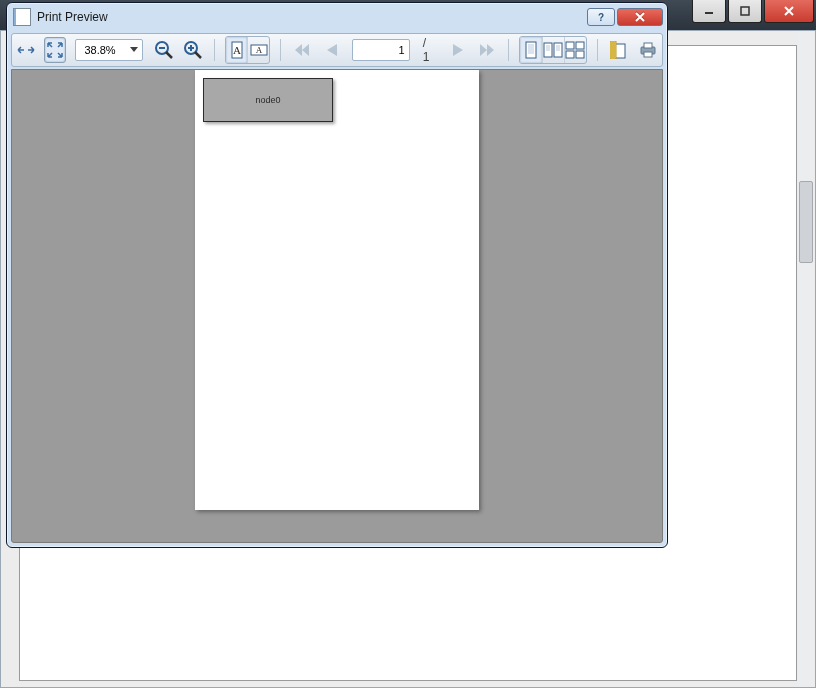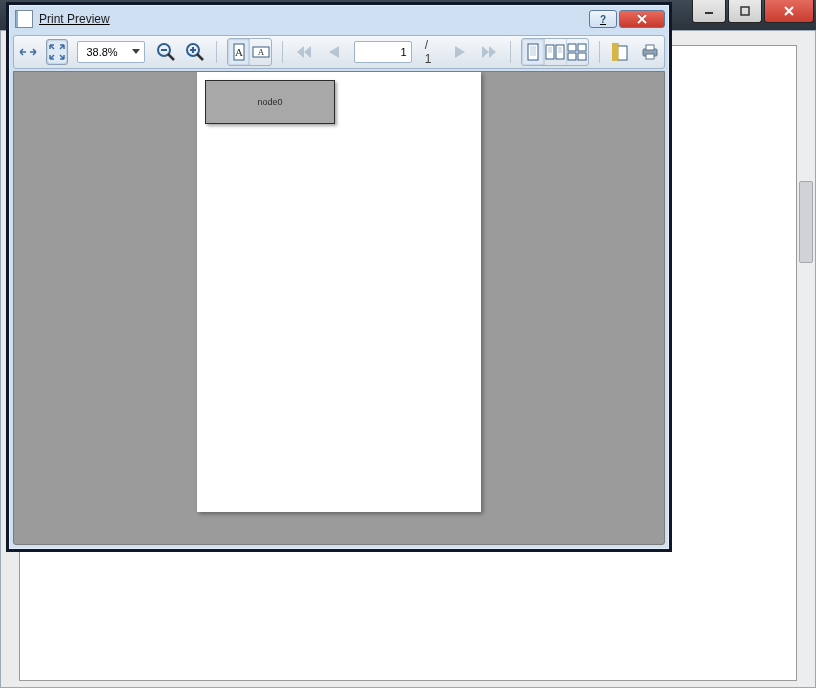--- a/index.html
+++ b/index.html
@@ -22,22 +22,22 @@
     background:#ececec; border:1px solid #9aa7b5; box-sizing:border-box; }
   .bg-inner { position:absolute; top:14px; left:18px; right:18px; bottom:6px;
     background:#ffffff; border:1px solid #9a9a9a; }
   .bg-scroll { position:absolute; right:1px; top:0; bottom:0; width:16px;
     background:#ecedee; }
   .bg-thumb  { position:absolute; top:150px; height:80px; left:1px; right:1px;
     background:#cfd2d6; border:1px solid #a5a9ae; border-radius:2px; }
 
   
   .pp-win { position:absolute; left:6px; top:2px; width:660px; height:544px;
-    background:#cfe0f2; border:3px solid #0f172a;
-    border-radius:0; box-shadow:0 0 0 1px rgba(255,255,255,.5) inset;text-decoration:underline; }
+    background:#cfe0f2; border:1px solid #0f172a;
+    border-radius:6px; box-shadow:0 0 0 1px rgba(255,255,255,.5) inset; }
   .pp-title { height:28px; display:flex; align-items:center; padding:0 4px; }
   .pp-ico   { width:16px; height:16px; margin:0 6px 0 2px;
     background:#ffffff; border:1px solid #7a8a99;
     box-shadow:inset 2px 0 0 #8db1d6; }
   .pp-ttl   { flex:1; color:#1a1a1a; }
   .pp-caps  { display:flex; }
   .cap-btn  { height:16px; border:1px solid #5e7a96; border-radius:3px;
     background:linear-gradient(#eef4fb,#cfe0f2);
     display:flex; align-items:center; justify-content:center;
     margin-left:2px; }

